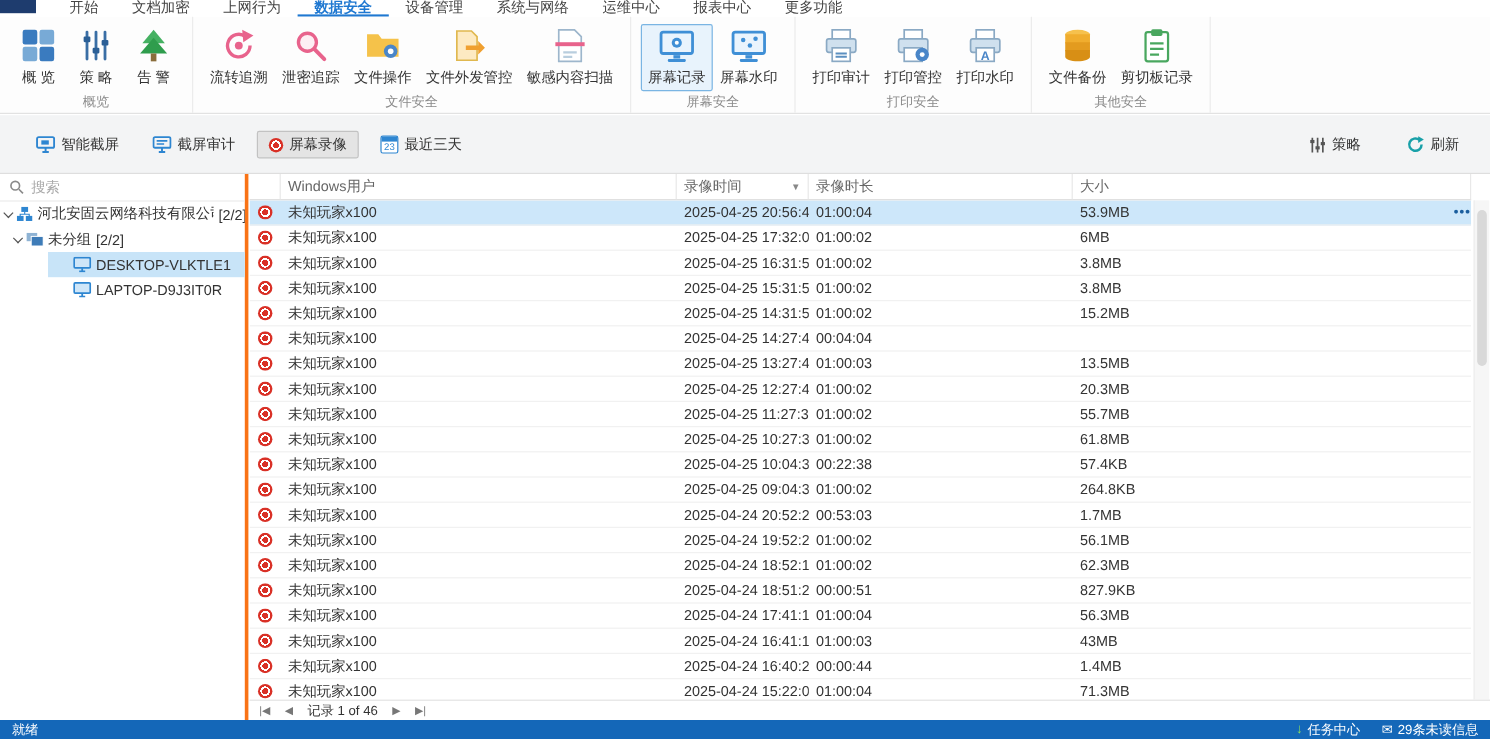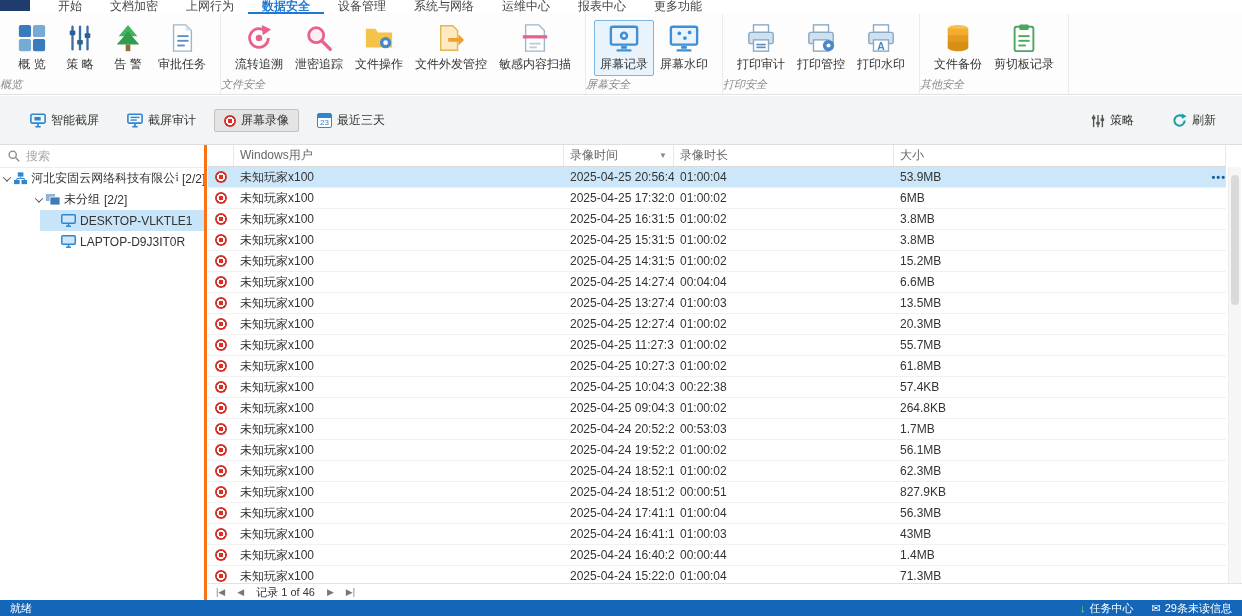--- a/index.html
+++ b/index.html
@@ -9,21 +9,21 @@
   
   .tabbar { position:absolute; top:0; left:0; right:0; height:14px; background:#fff; display:flex; align-items:flex-end; overflow:hidden; }
   .app-btn { width:30px; height:11px; background:#1e3c6e; margin-right:14px; align-self:flex-start; }
   .tabs { display:flex; align-items:flex-end; height:14px; }
   .tab { padding:0 14px; font-size:12px; color:#444; line-height:13px; height:14px; white-space:nowrap; cursor:default; }
   .tab.active { color:var(--accent,#1f78d1); border-bottom:2px solid var(--accent,#1f78d1); font-weight:bold; height:14px; }
 
   
   .ribbon { position:absolute; top:14px; left:0; right:0; height:81px; background:#fdfdfd; border-bottom:1px solid #e2e2e2; display:flex; }
   .rgroup { position:relative; height:100%; border-right:1px solid #ececec; display:flex; align-items:flex-start; padding:6px 8px 16px 8px; }
-  .rgroup-label { position:absolute; bottom:2px; left:0; right:0; font-size:11px; color:#8a8a8a;font-style:italic; }
+  .rgroup-label { position:absolute; bottom:2px; left:0; right:0; text-align:center; font-size:11px; color:#8a8a8a; }
   .rbtn { min-width:48px; padding:2px 5px; display:flex; flex-direction:column; align-items:center; gap:3px; border:1px solid transparent; border-radius:2px; cursor:default; }
   .rbtn.active { background:#e8f3fc; border-color:#7ab5e3; }
   .ric { width:30px; height:30px; display:block; }
   .rlbl { font-size:12px; color:#333; white-space:nowrap; }
 
   
   .subbar { position:absolute; top:96px; left:0; right:0; height:49px; background:#f3f4f5; border-bottom:1px solid #dedede; }
   .tbtns { position:absolute; left:20px; top:13px; display:flex; gap:8px; align-items:center; }
   .tbtn { height:23px; display:flex; align-items:center; gap:5px; padding:0 9px; font-size:12px; color:#333; border:1px solid transparent; border-radius:2px; cursor:default; white-space:nowrap; }
   .tbtn.active { background:#e4e4e4; border-color:#c2c2c2; }
@@ -37,21 +37,21 @@
   .anno-arrow { position:absolute; left:213px; top:102px; pointer-events:none; }
 
   
   .sidebar { position:absolute; top:145px; left:0; width:207px; bottom:16px; background:#fff; border-right:3px solid #f97316; }
   .search { display:flex; align-items:center; gap:6px; height:23px; padding:0 8px; border-bottom:1px solid #ececec; }
   .search input { border:none; outline:none; background:transparent; font-size:12px; width:160px; color:#333; font-family:inherit; }
   .search input::placeholder { color:#a9a9a9; }
   .titem { height:21px; display:flex; align-items:center; gap:4px; font-size:12px; white-space:nowrap; cursor:default; }
   .titem .lbl { overflow:hidden; }
   .t-l0 { padding-left:4px; }
-  .t-l1 { padding-left:36px; }
+  .t-l1 { padding-left:12px; }
   .t-l2 { padding-left:61px; }
   .titem.selected { background:linear-gradient(to right, transparent 40px, #c8e4f8 40px); }
   .chev { width:6px; height:6px; border-right:1.5px solid #555; border-bottom:1.5px solid #555; transform:rotate(45deg) translate(-1px,-1px); flex:0 0 auto; }
 
   
   .main { position:absolute; top:145px; left:208px; right:0; bottom:16px; background:#fff; }
   .thead { height:22px; margin-right:16px; border-bottom:1px solid #d9d9d9; display:flex; color:#666; }
   .th { border-right:1px solid #e8e8e8; display:flex; align-items:center; padding:0 6px; font-size:12px; white-space:nowrap; }
   .c-icon { width:26px; flex:0 0 26px; display:flex; justify-content:center; align-items:center; }
   .c-user { width:330px; flex:0 0 330px; padding:0 6px; }
@@ -132,32 +132,20 @@
       <span class="rlbl">策 略</span>
     </div>
     <div class="rbtn">
       <svg class="ric" viewBox="0 0 32 32">
           <polygon points="16,2 26,14 6,14" fill="#45b162"></polygon>
           <polygon points="16,9 28,23 4,23" fill="#2f9d4d"></polygon>
           <rect x="13.5" y="23" width="5" height="7" fill="#8a6d3b"></rect>
         </svg>
       <span class="rlbl">告 警</span>
     </div>
-    <div class="rbtn">
-      <svg class="ric" viewBox="0 0 32 32">
-          <path d="M7 2 h13 l6 6 v22 h-19 z" fill="#fff" stroke="#9db6cc" stroke-width="1.5"></path>
-          <path d="M20 2 l6 6 h-6 z" fill="#cfe0ee"></path>
-          <g stroke="#5b8fc0" stroke-width="2">
-            <line x1="11" y1="14" x2="23" y2="14"></line>
-            <line x1="11" y1="19" x2="23" y2="19"></line>
-            <line x1="11" y1="24" x2="19" y2="24"></line>
-          </g>
-        </svg>
-      <span class="rlbl">审批任务</span>
-    </div>
     <div class="rgroup-label">概览</div>
   </div>
 
   <div class="rgroup">
     <div class="rbtn">
       <svg class="ric" viewBox="0 0 32 32">
           <path d="M26 16a10 10 0 1 1-4-8" fill="none" stroke="#e8638c" stroke-width="3"></path>
           <polygon points="19,2 29,7 20,13" fill="#e8638c"></polygon>
           <circle cx="16" cy="16" r="3.5" fill="#e8638c"></circle>
         </svg>
@@ -473,21 +461,20 @@
         <span class="c-more">•••</span>
       </div>
 
       <div class="trow">
         <span class="c-icon">
           <span class="rec"></span>
         </span>
         <span class="c-user">未知玩家x100</span>
         <span class="c-time">2025-04-25 14:27:48</span>
         <span class="c-dur">00:04:04</span>
-        <span class="c-size">6.6MB</span>
         <span class="c-more">•••</span>
       </div>
 
       <div class="trow">
         <span class="c-icon">
           <span class="rec"></span>
         </span>
         <span class="c-user">未知玩家x100</span>
         <span class="c-time">2025-04-25 13:27:44</span>
         <span class="c-dur">01:00:03</span>

